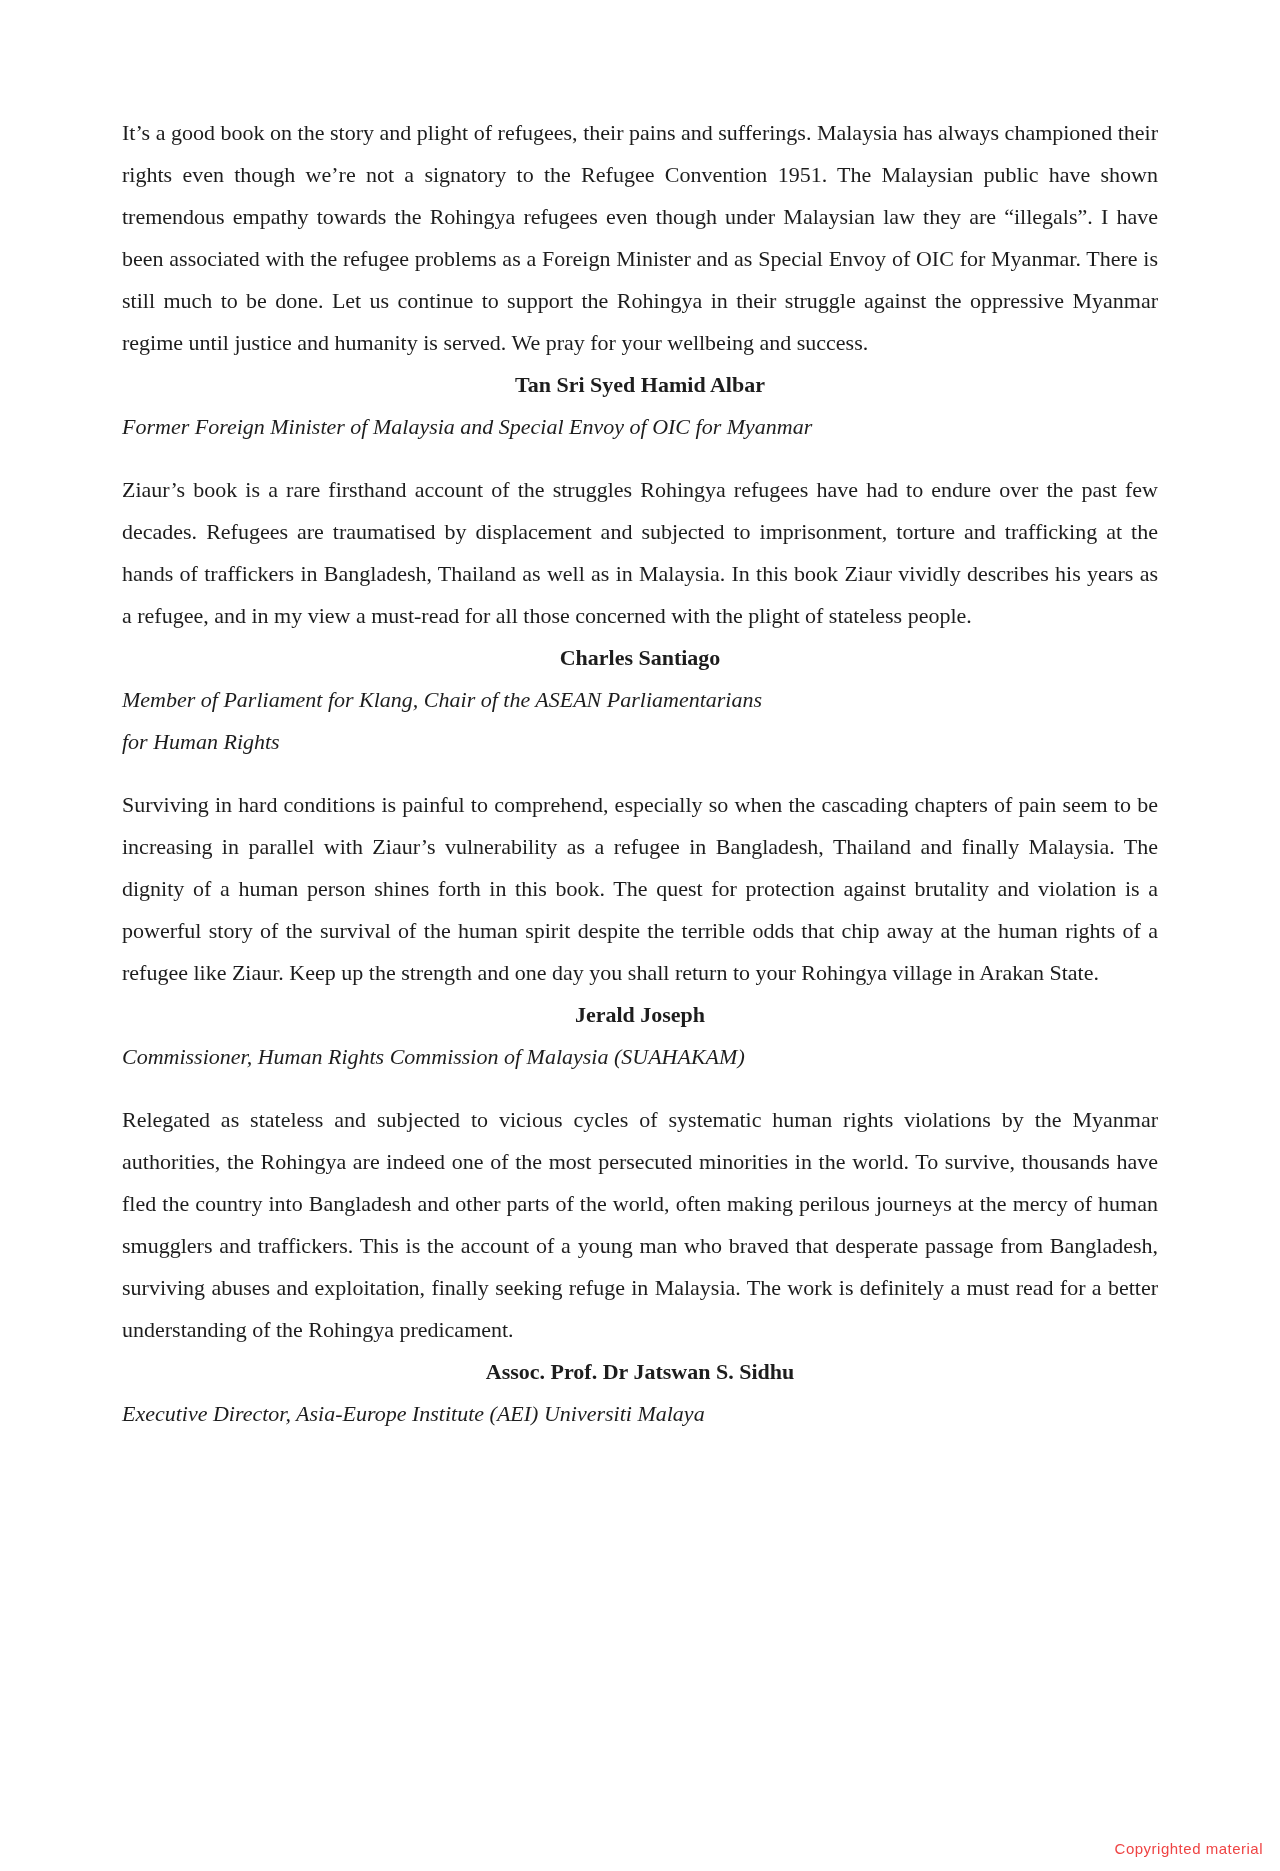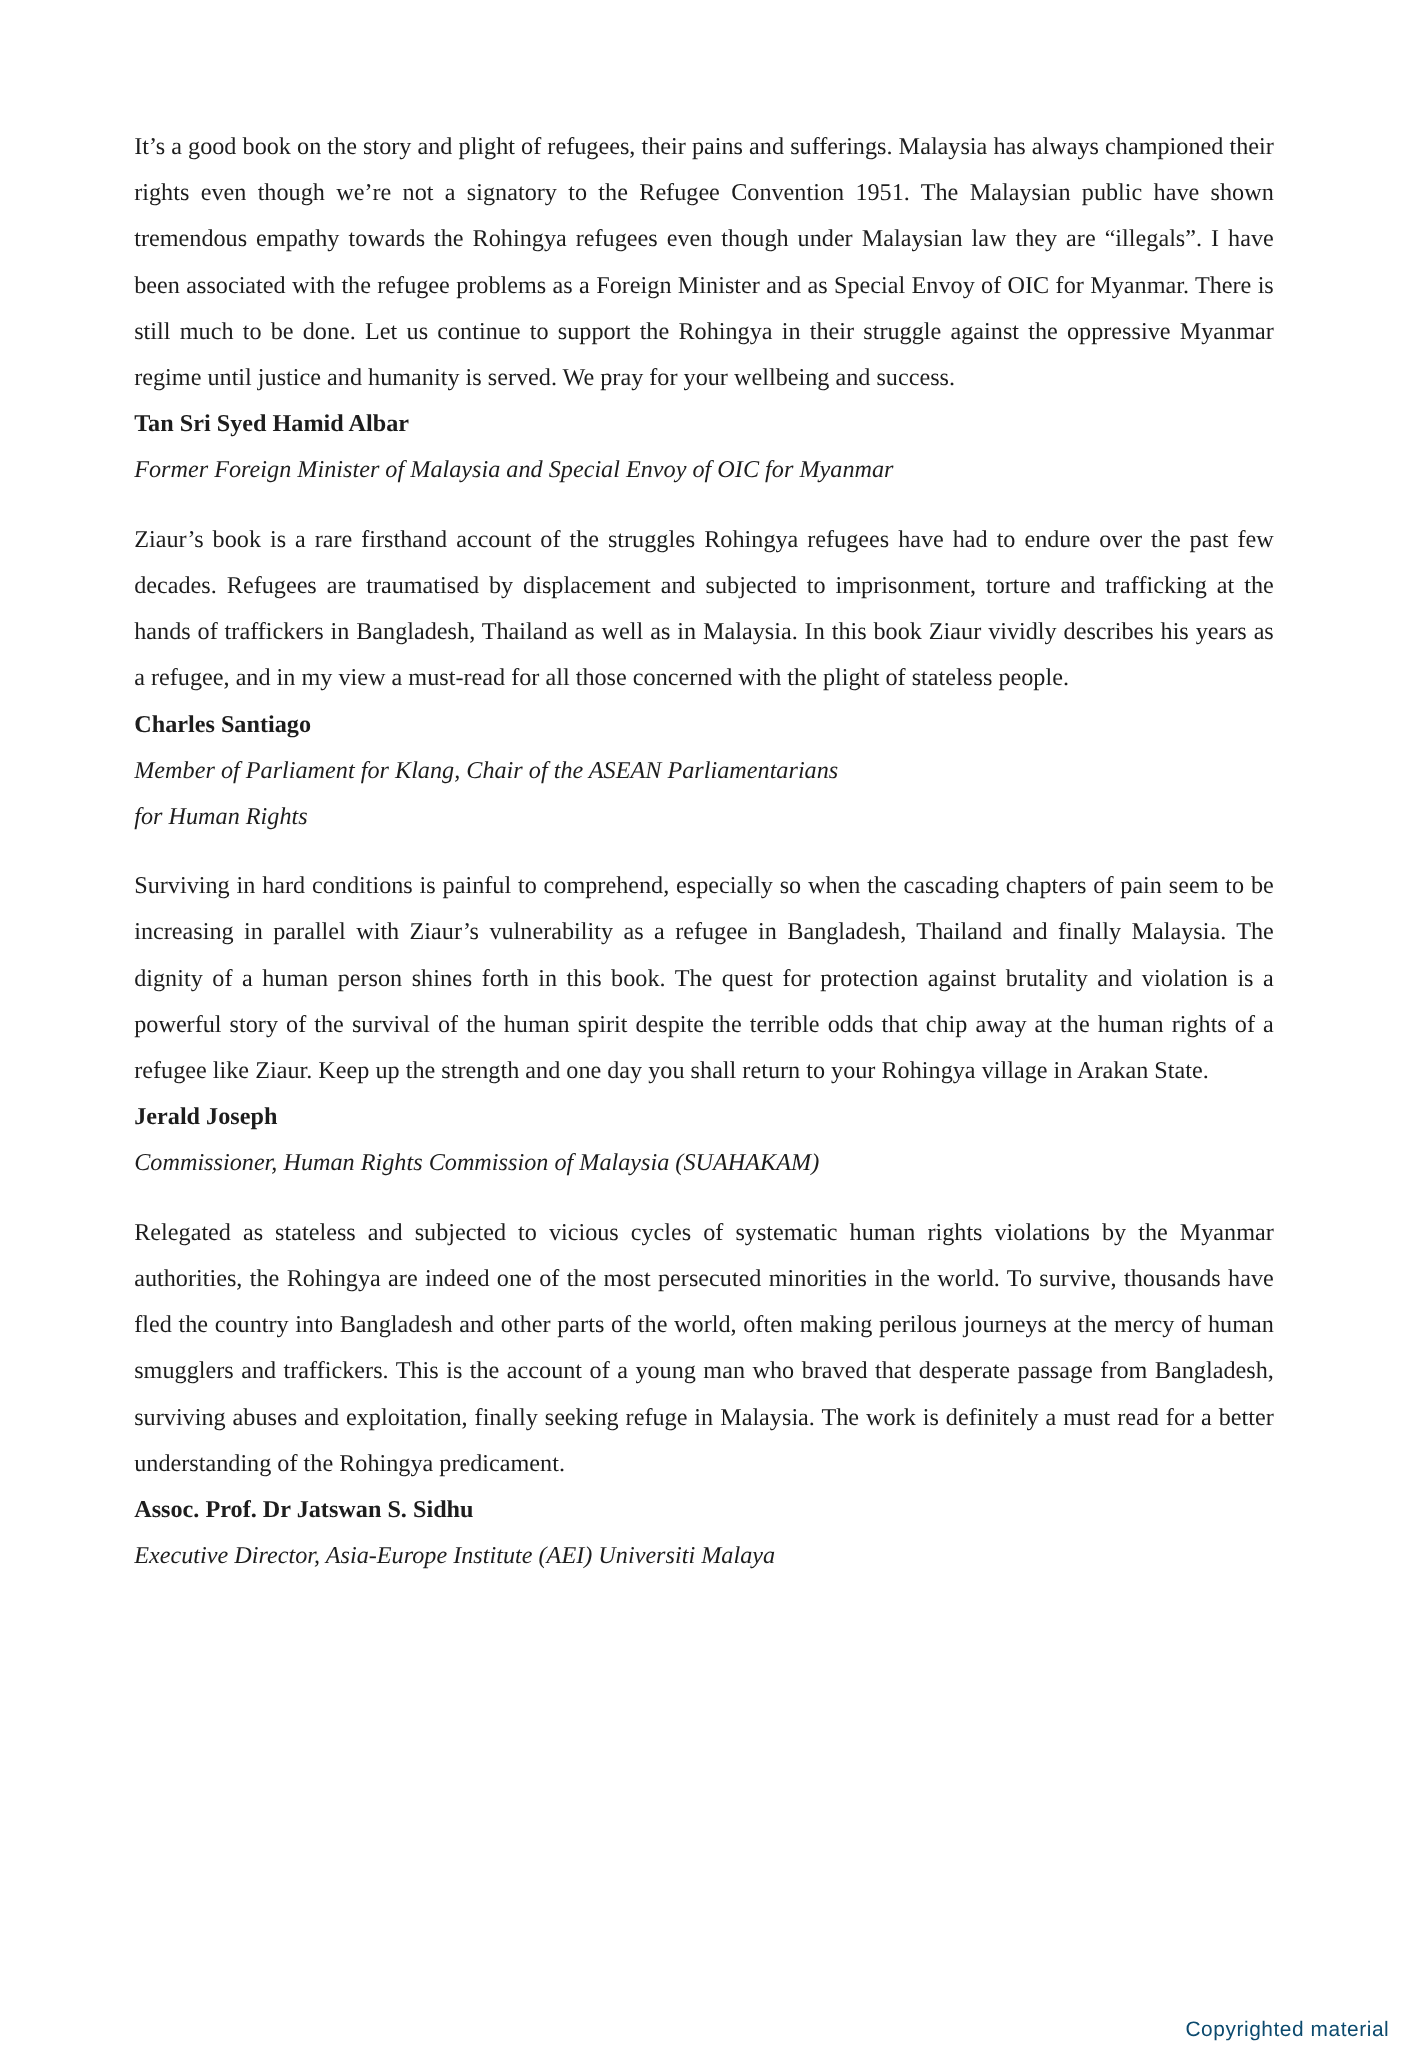--- a/index.html
+++ b/index.html
@@ -24,35 +24,35 @@
     margin: 0;
     font-size: 22px;
     line-height: 42px;
     text-align: justify;
     text-justify: inter-word;
   }
   .attrib-name {
     font-size: 22px;
     line-height: 42px;
     font-weight: bold;
-    text-align: left;
+    text-align: center;
   }
   .attrib-title {
     font-size: 22px;
     line-height: 42px;
     font-style: italic;
     text-align: left;
   }
   .watermark {
     position: absolute;
     right: 17px;
     bottom: 14px;
     font-family: "Liberation Sans", "DejaVu Sans", sans-serif;
-    font-size: 19px;
-    color: #0c4a6e;
+    font-size: 15px;
+    color: #ef4444;
     letter-spacing: 0.5px;
   }
 </style>
 </head>
 <body>
 
 <div class="page">
   <div class="content">
 
     <div class="endorsement">

